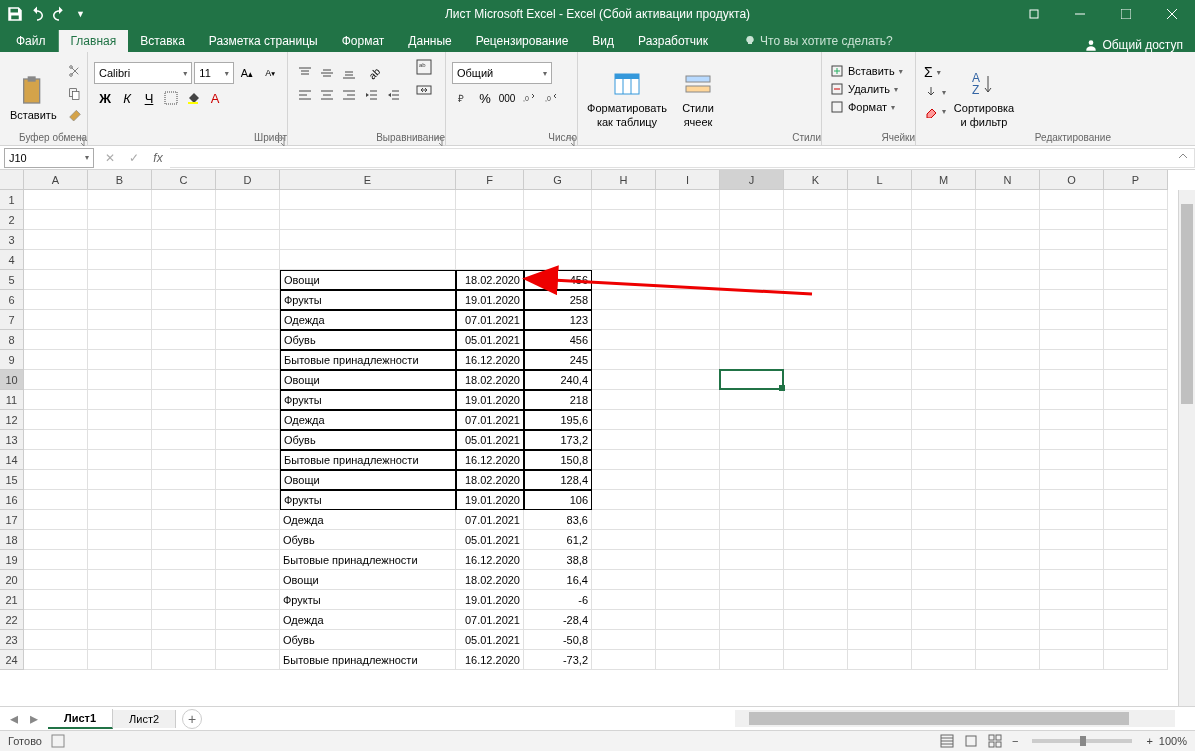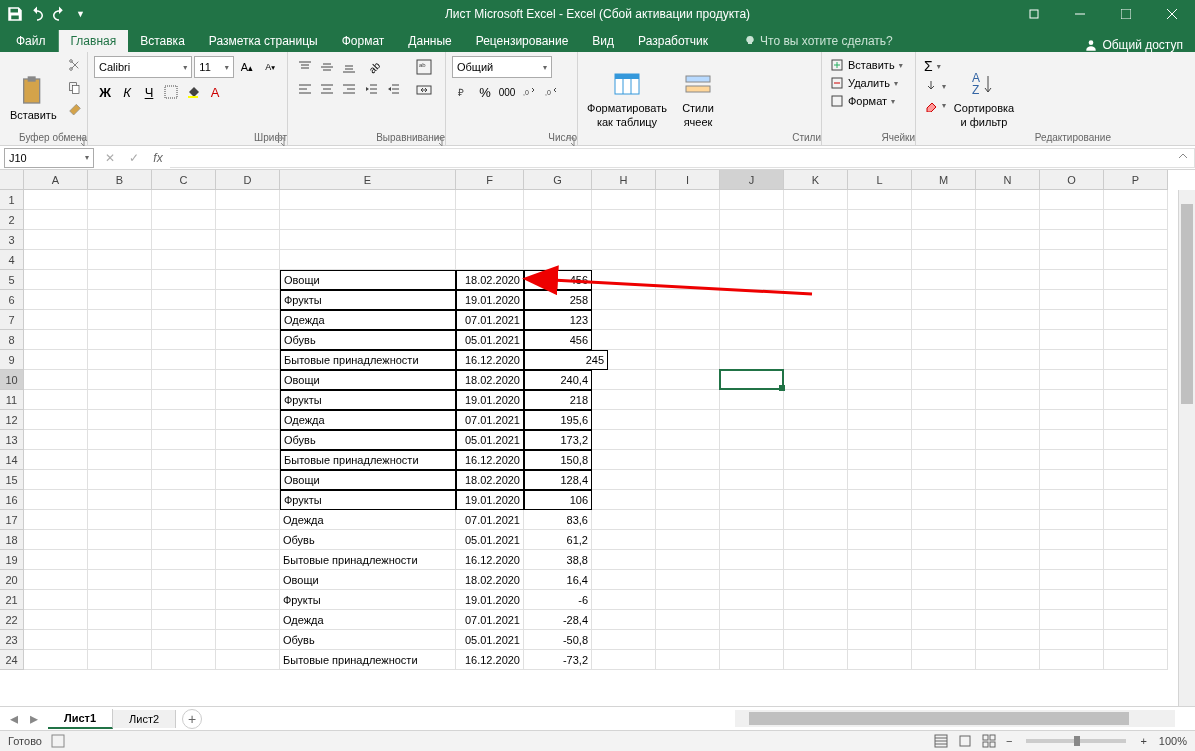--- a/index.html
+++ b/index.html
@@ -17,21 +17,21 @@
 
 .ribbon-tabs { height: 24px; background: #217346; display: flex; align-items: flex-end; padding-left: 4px; position: relative; }
 .tab { padding: 4px 12px; font-size: 12px; color: #fff; cursor: pointer; }
 .tab.file { background: #217346; border-right: 1px solid rgba(255,255,255,0.2); }
 .tab.active { background: #f3f3f3; color: #217346; }
 .tell-me { margin-left: 20px; color: #c9e3d4; font-size: 12px; display: flex; align-items: center; gap: 4px; padding: 4px; }
 .share { margin-left: auto; margin-right: 12px; color: #fff; font-size: 12px; display: flex; align-items: center; gap: 4px; }
 
 
 .ribbon { height: 94px; background: #f3f3f3; border-bottom: 1px solid #d4d4d4; display: flex; }
-.group { border-right: 1px solid #d4d4d4; padding: 2px 6px; display: flex; flex-direction: column; position: relative; }
+.group { border-right: 1px solid #d4d4d4; padding: 8px 6px; display: flex; flex-direction: column; position: relative; }
 .group-label { position: absolute; bottom: 2px; left: 0; right: 0; text-align: right; font-size: 10px; color: #666; }
 .group-dlg { position: absolute; bottom: 2px; right: 2px; width: 10px; height: 10px; cursor: pointer; }
 .group-dlg svg { width: 10px; height: 10px; fill: #888; }
 .group-body { display: flex; gap: 3px; flex: 1; }
 
 .big-btn { display: flex; flex-direction: column; align-items: center; justify-content: center; padding: 2px 4px; cursor: pointer; font-size: 11px; text-align: center; line-height: 1.2; }
 .big-btn svg { width: 32px; height: 32px; margin-bottom: 2px; }
 
 .small-col { display: flex; flex-direction: column; gap: 1px; }
 .small-btn { width: 22px; height: 22px; display: flex; align-items: center; justify-content: center; cursor: pointer; }
@@ -905,21 +905,21 @@
       <div class="cell bordered right" style="left: 432px; top: 100px; width: 68px; background: rgb(255, 255, 255);">19.01.2020</div>
       <div class="cell bordered right" style="left: 500px; top: 100px; width: 68px; background: rgb(255, 255, 255);">258</div>
       <div class="cell bordered" style="left: 256px; top: 120px; width: 176px; background: rgb(255, 255, 255);">Одежда</div>
       <div class="cell bordered right" style="left: 432px; top: 120px; width: 68px; background: rgb(255, 255, 255);">07.01.2021</div>
       <div class="cell bordered right" style="left: 500px; top: 120px; width: 68px; background: rgb(255, 255, 255);">123</div>
       <div class="cell bordered" style="left: 256px; top: 140px; width: 176px; background: rgb(255, 255, 255);">Обувь</div>
       <div class="cell bordered right" style="left: 432px; top: 140px; width: 68px; background: rgb(255, 255, 255);">05.01.2021</div>
       <div class="cell bordered right" style="left: 500px; top: 140px; width: 68px; background: rgb(255, 255, 255);">456</div>
       <div class="cell bordered" style="left: 256px; top: 160px; width: 176px; background: rgb(255, 255, 255);">Бытовые принадлежности</div>
       <div class="cell bordered right" style="left: 432px; top: 160px; width: 68px; background: rgb(255, 255, 255);">16.12.2020</div>
-      <div class="cell bordered right" style="left: 500px; top: 160px; width: 84px; background: rgb(255, 255, 255);">245</div>
+      <div class="cell bordered right" style="left: 500px; top: 160px; width: 68px; background: rgb(255, 255, 255);">245</div>
       <div class="cell bordered" style="left: 256px; top: 180px; width: 176px; background: rgb(255, 255, 255);">Овощи</div>
       <div class="cell bordered right" style="left: 432px; top: 180px; width: 68px; background: rgb(255, 255, 255);">18.02.2020</div>
       <div class="cell bordered right" style="left: 500px; top: 180px; width: 68px; background: rgb(255, 255, 255);">240,4</div>
       <div class="cell bordered" style="left: 256px; top: 200px; width: 176px; background: rgb(255, 255, 255);">Фрукты</div>
       <div class="cell bordered right" style="left: 432px; top: 200px; width: 68px; background: rgb(255, 255, 255);">19.01.2020</div>
       <div class="cell bordered right" style="left: 500px; top: 200px; width: 68px; background: rgb(255, 255, 255);">218</div>
       <div class="cell bordered" style="left: 256px; top: 220px; width: 176px; background: rgb(255, 255, 255);">Одежда</div>
       <div class="cell bordered right" style="left: 432px; top: 220px; width: 68px; background: rgb(255, 255, 255);">07.01.2021</div>
       <div class="cell bordered right" style="left: 500px; top: 220px; width: 68px; background: rgb(255, 255, 255);">195,6</div>
       <div class="cell bordered" style="left: 256px; top: 240px; width: 176px; background: rgb(255, 255, 255);">Обувь</div>
@@ -1011,15 +1011,15 @@
           <rect x="8" y="1" width="5" height="5" fill="none" stroke="#666"></rect>
           <rect x="1" y="8" width="5" height="5" fill="none" stroke="#666"></rect>
           <rect x="8" y="8" width="5" height="5" fill="none" stroke="#666"></rect>
         </svg>
       </div>
     <span class="zoom-btn">−</span>
     <div class="zoom-slider">
         <div class="zoom-thumb"></div>
       </div>
     <span class="zoom-btn">+</span>
-    <span style="margin-left:6px;">100%</span>
+    <span style="">100%</span>
   </div>
 </div>
 
 </body></html>

